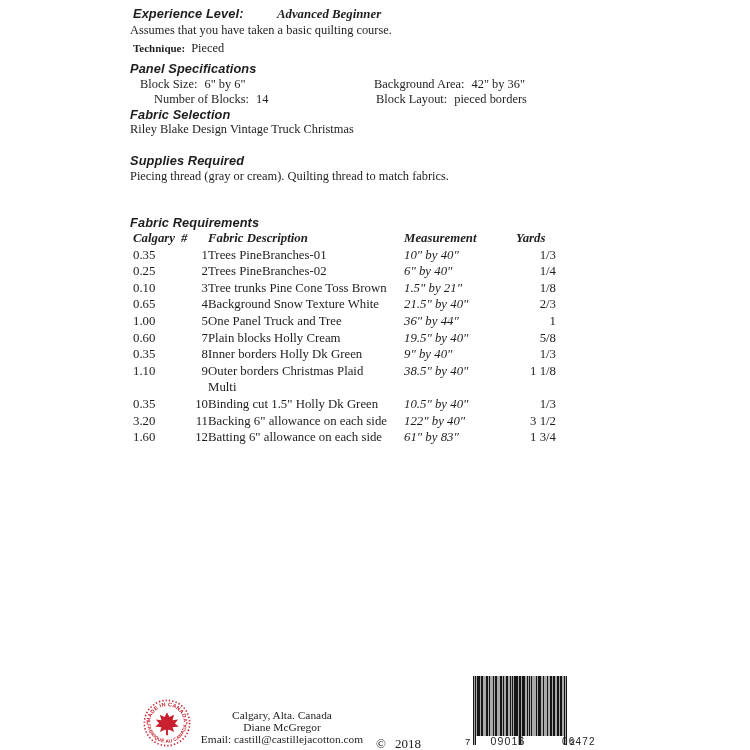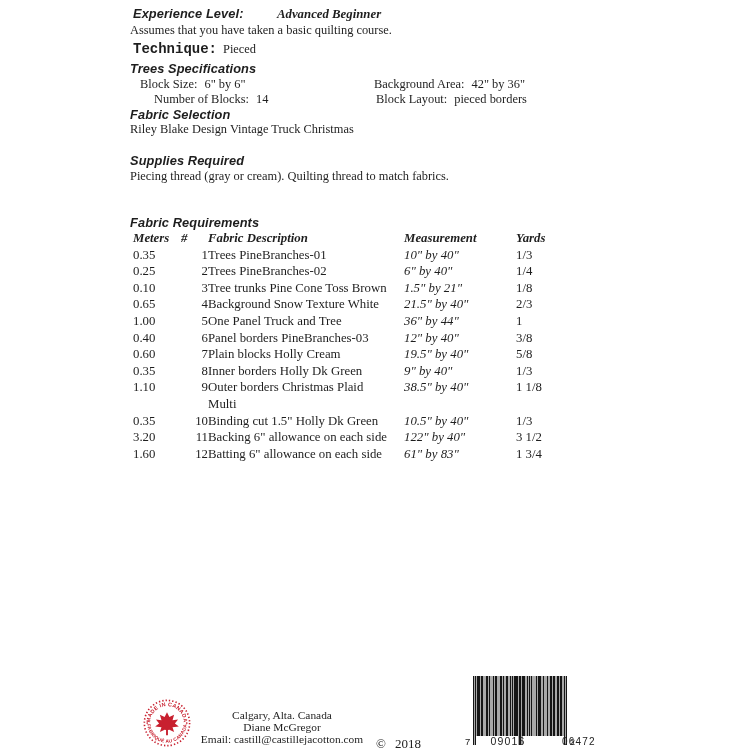--- a/index.html
+++ b/index.html
@@ -10,41 +10,41 @@
     background:#ffffff; color:var(--ink);
     font-family:"Liberation Serif", serif; font-size:12.4px;
   }
   .abs { position:absolute; }
   .sans-head {
     font-family:"Liberation Sans", sans-serif;
     font-weight:700; font-style:italic; font-size:12.8px;
     letter-spacing:0.1px;
   }
   .sans-head-upright {
-    font-family:Liberation Mono, monospace;
-    font-weight:700; font-style:normal; font-size:14px;
+    font-family:Liberation Serif, serif;
+    font-weight:700; font-style:normal; font-size:11px;
   }
   .serif-bold-ital { font-weight:700; font-style:italic; font-size:12.8px; }
   .spec-line { font-size:12.4px; white-space:nowrap; }
   .spec-line .val { margin-left:7px; }
   .inline-val { margin-left:6px; font-family:"Liberation Serif", serif; font-weight:400; font-style:normal; font-size:12.4px; }
 
   
   table.req { border-collapse:collapse; table-layout:fixed; width:423px; font-size:12.8px; line-height:16.6px; }
   table.req th { font-weight:700; font-style:italic; padding:0; text-align:left; }
   table.req td { padding:0; vertical-align:top; }
   .c-meters { width:48px; }
   .c-num { width:27px; }
   .c-desc { width:196px; }
   .c-meas { width:112px; }
   .c-yards { width:40px; }
   th.h-meters { padding-left:4px; }
   th.h-num { padding-left:5px; }
   th.h-desc { padding-left:3px; }
-  th.h-yards, td.td-yards { text-align:left; }
+  th.h-yards, td.td-yards { text-align:right; }
   td.td-meters { padding-left:7px; }
   td.td-num { text-align:right; padding-right:3px; }
   td.td-desc { padding-left:3px; white-space:pre-line; }
   td.td-meas { font-style:italic; }
 
   
   .stamp { position:absolute; left:141px; top:697px; }
   .stamp text { fill:var(--stamp-red); font-family:"Liberation Sans", sans-serif; font-weight:700; letter-spacing:0.3px; }
   .stamp .ring { fill:none; stroke:var(--stamp-red); }
   .stamp .dot { fill:var(--stamp-red); }
@@ -64,21 +64,21 @@
 <body>
 
 <div class="abs sans-head" style="left:133px; top:6px;">Experience Level:</div>
 <div class="abs serif-bold-ital" style="left:277px; top:7px;">Advanced Beginner</div>
 <div class="abs" style="left:130px; top:23px;">Assumes that you have taken a basic quilting course.</div>
 
 <div class="abs" style="left:133px; top:41px;">
   <span class="sans-head-upright">Technique:</span><span class="inline-val">Pieced</span>
 </div>
 
-<div class="abs sans-head" style="left:130px; top:61px;">Trees Specifications</div>
+<div class="abs sans-head" style="left:130px; top:61px;">Panel Specifications</div>
 
 <div class="abs spec-line" style="left:140px; top:77px;">
   <span>Block Size:</span><span class="val">6" by 6"</span>
 </div>
 <div class="abs spec-line" style="left:154px; top:92px;">
   <span>Number of Blocks:</span><span class="val">14</span>
 </div>
 <div class="abs spec-line" style="left:374px; top:77px;">
   <span>Background Area:</span><span class="val">42" by 36"</span>
 </div>
@@ -97,21 +97,21 @@
 <table class="req abs" style="left:133px; top:230px;">
   <colgroup>
     <col class="c-meters">
       <col class="c-num">
       <col class="c-desc">
       <col class="c-meas">
       <col class="c-yards">
   </colgroup>
   <thead>
     <tr>
-      <th class="h-meters">Meters</th>
+      <th class="h-meters">Calgary</th>
       <th class="h-num">#</th>
       <th class="h-desc">Fabric Description</th>
       <th class="h-meas">Measurement</th>
       <th class="h-yards">Yards</th>
     </tr>
   </thead>
   <tbody id="req-body">
       <tr>
         <td class="td-meters">0.35</td>
         <td class="td-num">1</td>
@@ -139,27 +139,20 @@
         <td class="td-desc">Background Snow Texture White</td>
         <td class="td-meas">21.5" by 40"</td>
         <td class="td-yards">2/3</td>
       </tr>
       <tr>
         <td class="td-meters">1.00</td>
         <td class="td-num">5</td>
         <td class="td-desc">One Panel Truck and Tree</td>
         <td class="td-meas">36" by 44"</td>
         <td class="td-yards">1</td>
-      </tr>
-      <tr>
-        <td class="td-meters">0.40</td>
-        <td class="td-num">6</td>
-        <td class="td-desc">Panel borders PineBranches-03</td>
-        <td class="td-meas">12" by 40"</td>
-        <td class="td-yards">3/8</td>
       </tr>
       <tr>
         <td class="td-meters">0.60</td>
         <td class="td-num">7</td>
         <td class="td-desc">Plain blocks Holly Cream</td>
         <td class="td-meas">19.5" by 40"</td>
         <td class="td-yards">5/8</td>
       </tr>
       <tr>
         <td class="td-meters">0.35</td>

